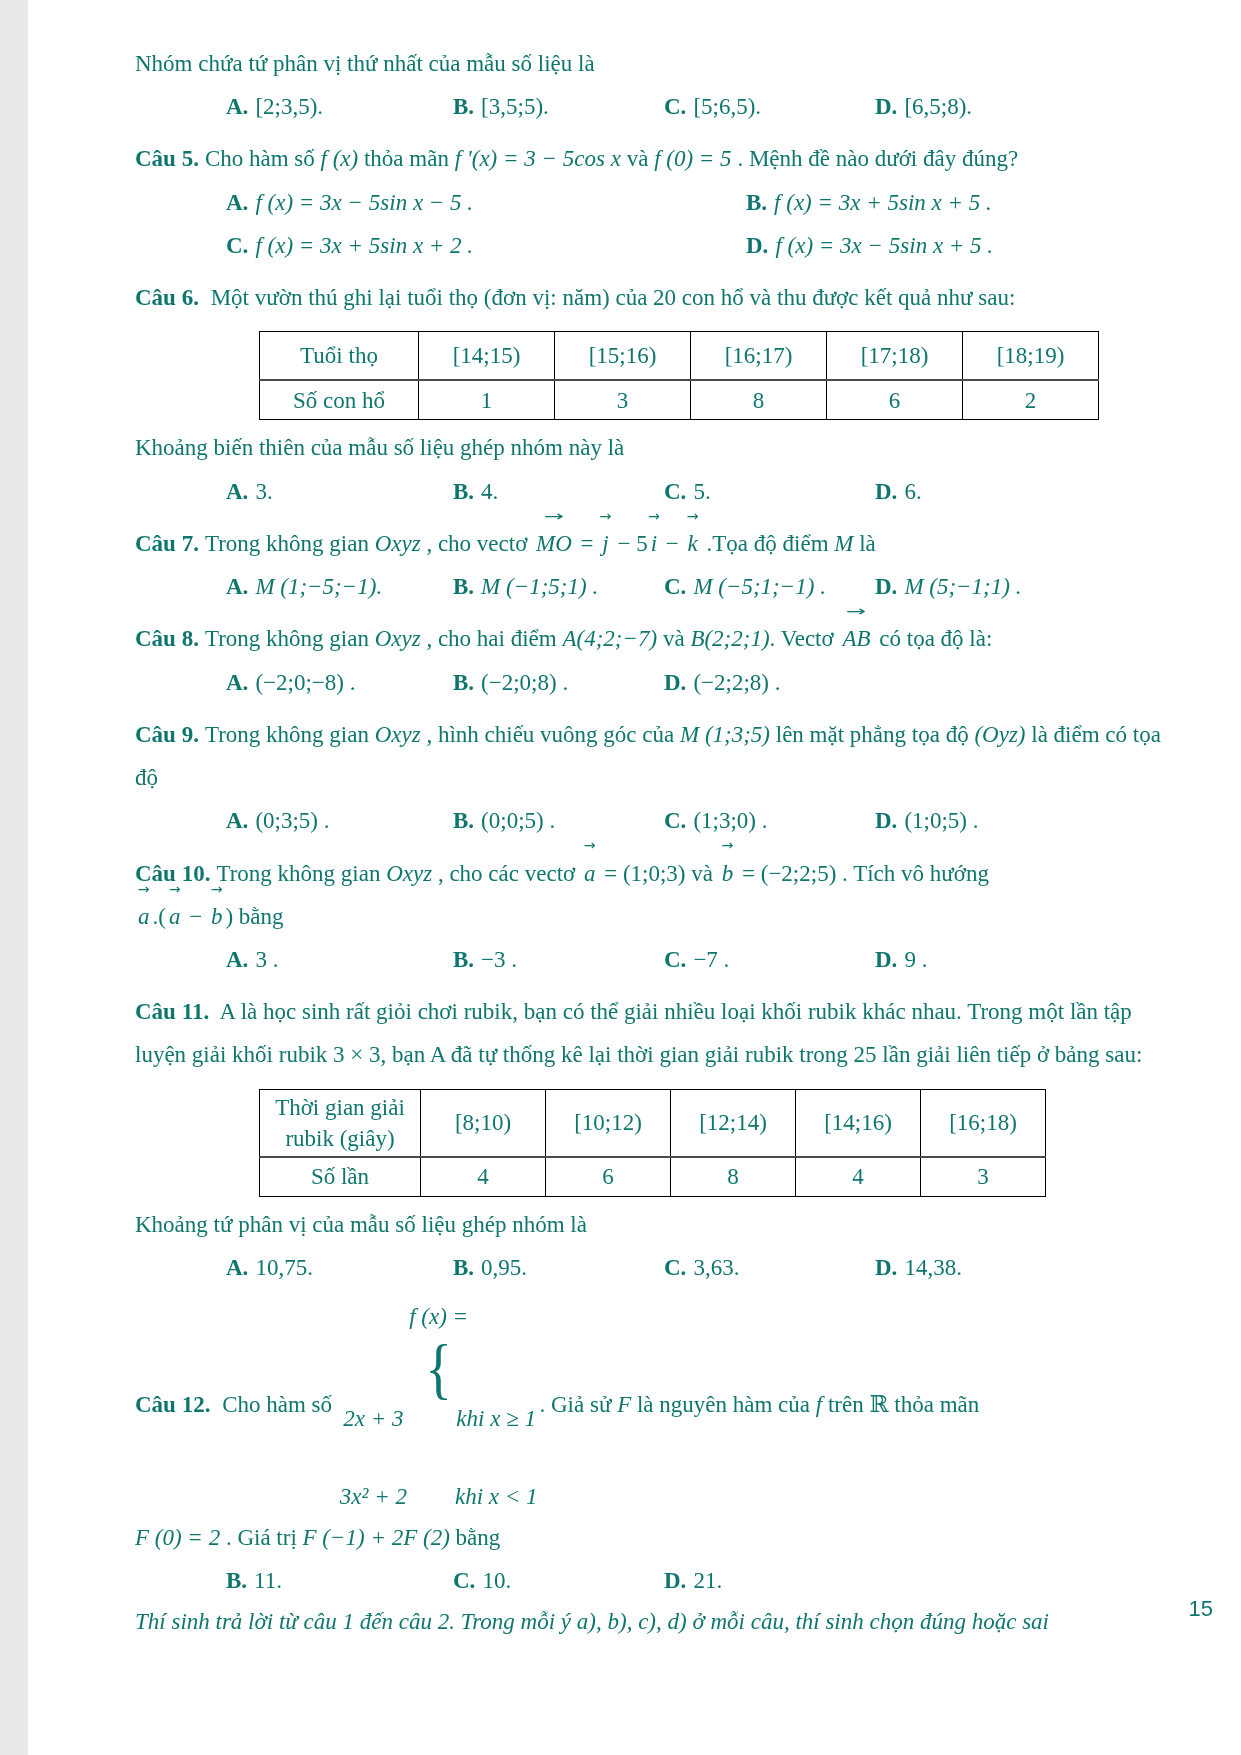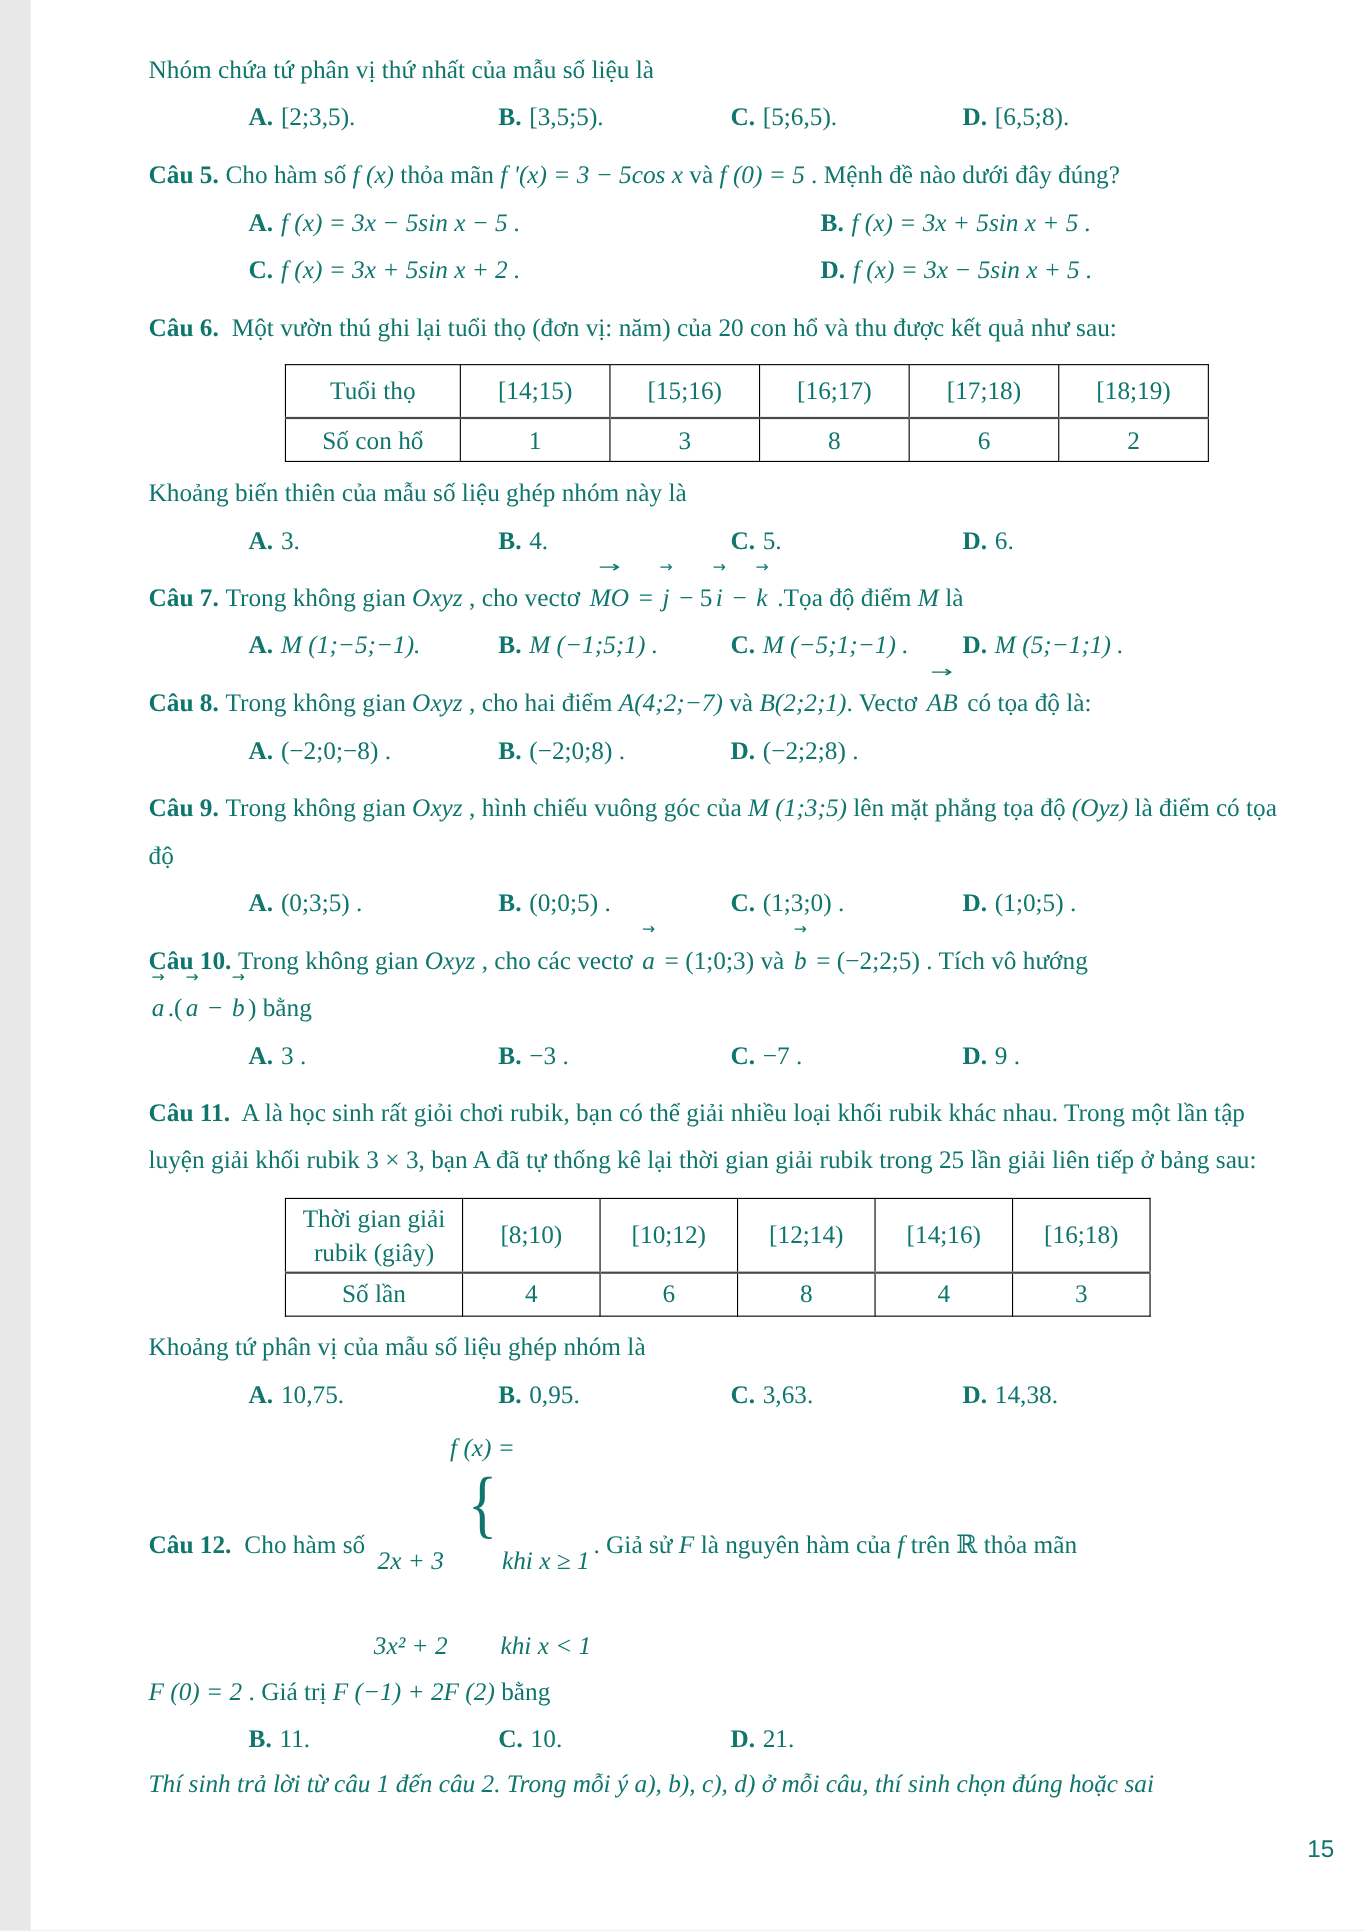--- a/index.html
+++ b/index.html
@@ -31,21 +31,21 @@
   table.dtable tr:last-child td{height:38px;}
   table.t1 td{width:127px;} table.t1 td:first-child{width:150px;}
   table.t2 td{width:116px;} table.t2 td:first-child{width:152px;}
   table.t2 tr:first-child td{height:66px;}
   .piecewise{display:inline-flex;align-items:center;gap:8px;vertical-align:middle;line-height:1.3;margin:4px 2px;flex-direction:column;}
   .brace{display:inline-block;font-size:56px;font-weight:400;transform:scaleY(1.22);line-height:1;}
   .cases{display:inline-grid;grid-template-columns:auto auto;column-gap:40px;row-gap:4px;text-align:center;gap:48px;}
   .part2-title{font-weight:bold;margin-top:8px;}
   .part2-note{font-style:italic;line-height:1.55;margin-top:2px;}
   .pagenum{
-    position:absolute;top:1660px;right:56px;
+    position:absolute;top:1588px;right:56px;
     font-family:"Liberation Sans","DejaVu Sans",sans-serif;font-size:22px;
   }
 </style>
 </head>
 <body>
 
 <div class="page">
 
   <div>
     <p class="stem">Nhóm chứa tứ phân vị thứ nhất của mẫu số liệu là</p>

